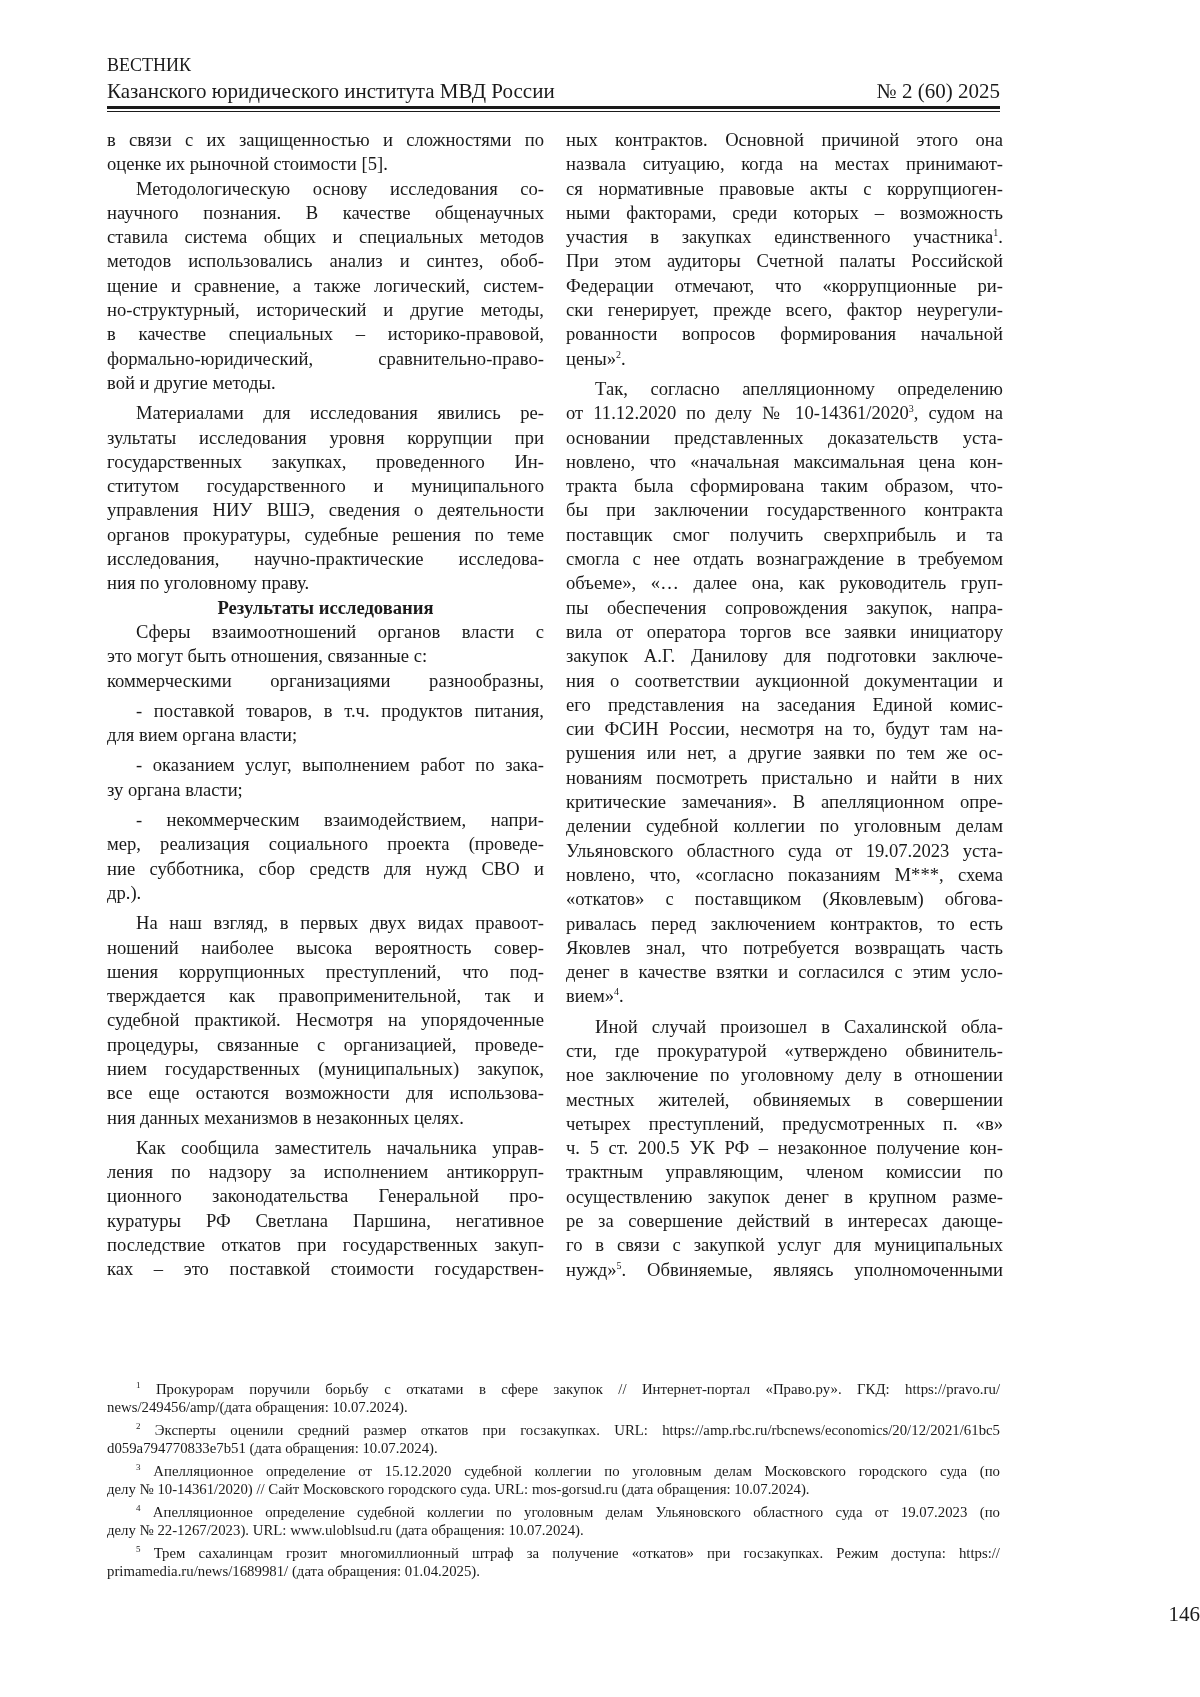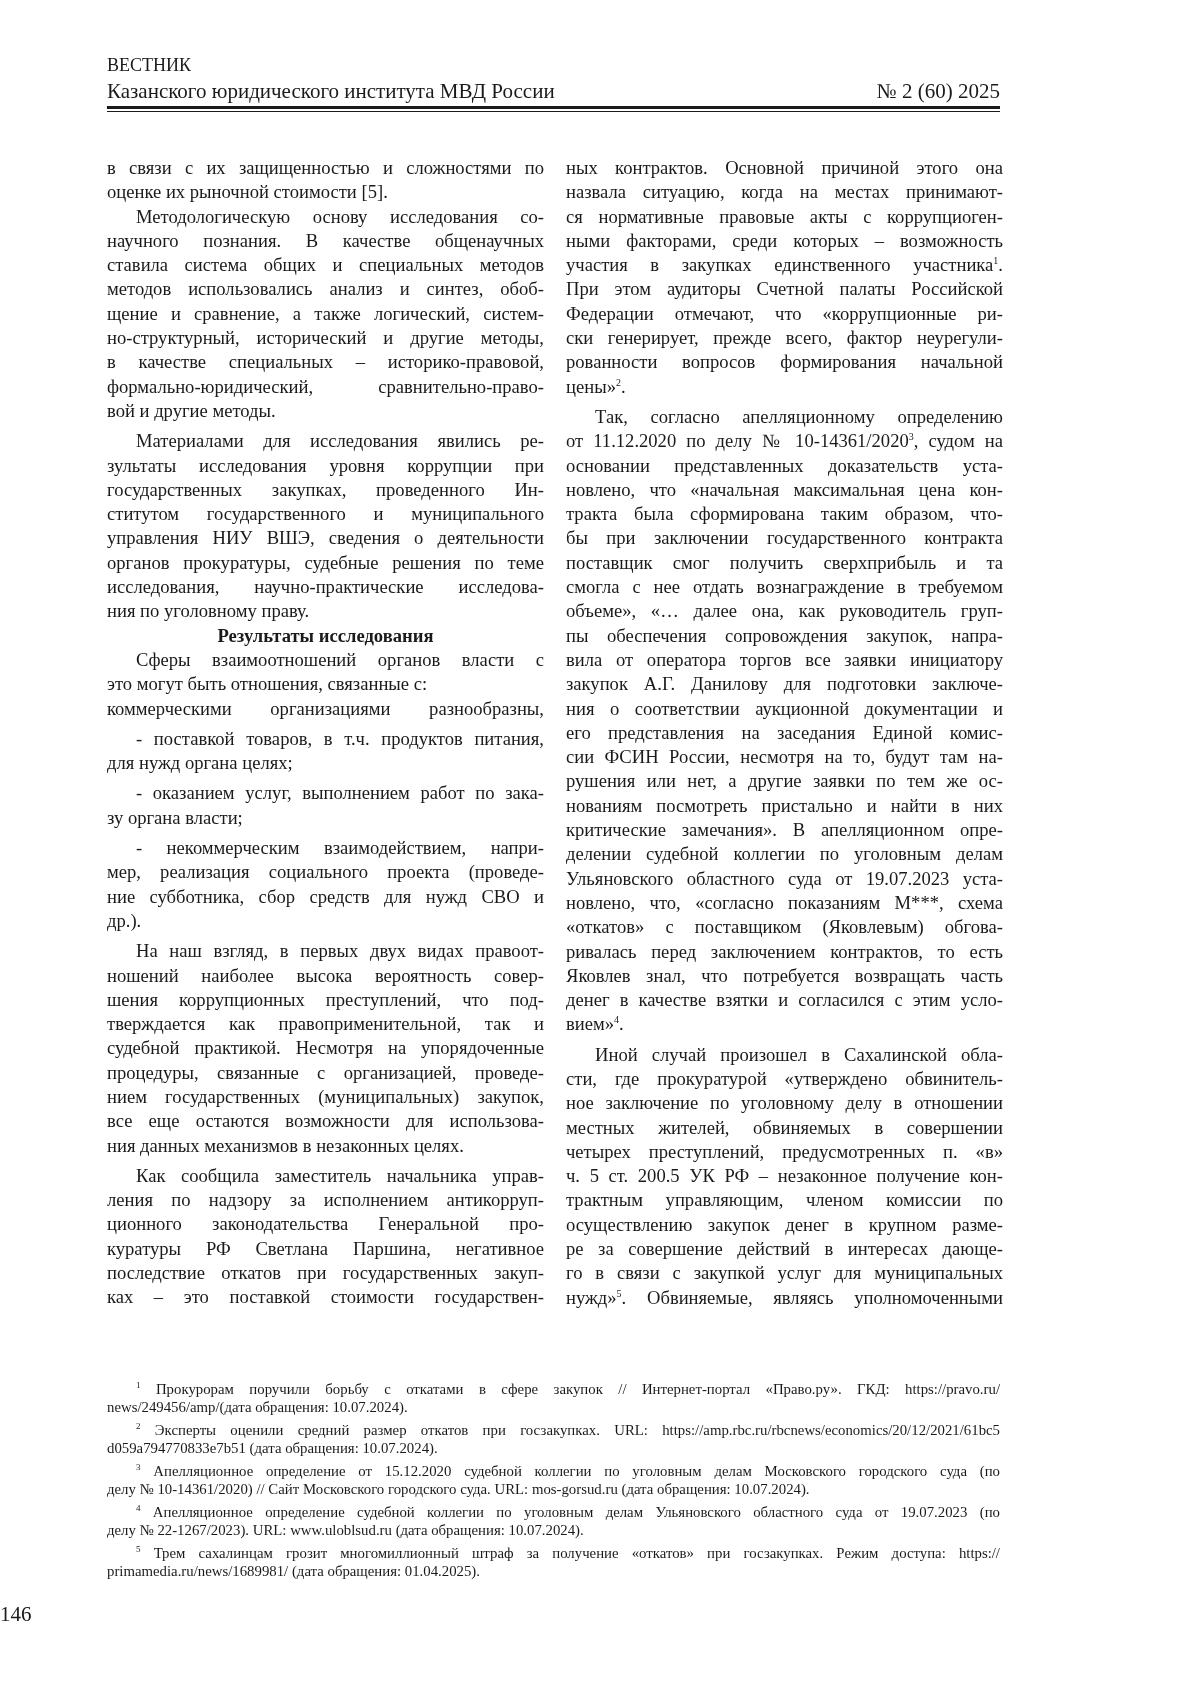--- a/index.html
+++ b/index.html
@@ -3,38 +3,38 @@
 <meta charset="utf-8">
 <style>
   html, body { margin: 0; padding: 0; background: #ffffff; }
   body { width: 1200px; height: 1697px; position: relative; overflow: hidden;
          font-family: "Liberation Serif", "DejaVu Serif", serif; color: #1a1a1a; }
   .header { position: absolute; left: 107px; top: 52px; width: 893px; }
   .header .journal { font-size: 18px; line-height: 26px; }
   .header .row2 { display: flex; justify-content: space-between; font-size: 21px; line-height: 26px; }
   .rule-thick { position: absolute; left: 107px; top: 106px; width: 893px; height: 3px; background: #1a1a1a; }
   .rule-thin { position: absolute; left: 107px; top: 111px; width: 893px; height: 1px; background: #1a1a1a; }
-  .col { position: absolute; top: 128px; width: 437px; font-size: 18.6px; margin-top: 28px; }
+  .col { position: absolute; top: 128px; width: 437px; font-size: 18.6px; }
   .col.left { left: 107px; }
   .col.right { left: 566px; }
   .line { display: block; height: 24.3px; line-height: 24.3px; white-space: nowrap;
           text-align: justify; text-align-last: justify; }
   .line.last { text-align-last: left; }
   .line.indent { padding-left: 29px; }
   .line.center { text-align: center; text-align-last: center; font-weight: bold; }
   .line.gap { margin-top: 6px; }
   sup { font-size: 10px; line-height: 0; vertical-align: 7px; }
   .footnotes { position: absolute; left: 107px; top: 1380px; width: 893px; font-size: 14.8px; }
   .fn { margin-bottom: 5px; }
   .fn .fl { display: block; height: 18px; line-height: 18px; white-space: nowrap;
             text-align: justify; text-align-last: justify; }
   .fn .fl.first { padding-left: 29px; }
   .fn .fl.last { text-align-last: left; }
   .fn sup { font-size: 9px; vertical-align: 6px; }
-  .page-number { position: absolute; left: 0; width: 1200px; top: 1602px; text-align: left; font-size: 21px; }
+  .page-number { position: absolute; left: 0; width: 1200px; top: 1602px; text-align: right; font-size: 21px; }
 </style>
 </head>
 <body>
 
 <div class="header">
   <div class="journal">ВЕСТНИК</div>
   <div class="row2">
     <span>Казанского юридического института МВД России</span>
     <span>№ 2 (60) 2025</span>
   </div>
@@ -60,21 +60,21 @@
     <span class="line "><span>ститутом государственного и муниципального</span></span>
     <span class="line "><span>управления НИУ ВШЭ, сведения о деятельности</span></span>
     <span class="line "><span>органов прокуратуры, судебные решения по теме</span></span>
     <span class="line "><span>исследования, научно-практические исследова-</span></span>
     <span class="line last"><span>ния по уголовному праву.</span></span>
     <span class="line center"><span>Результаты исследования</span></span>
     <span class="line indent"><span>Сферы взаимоотношений органов власти с</span></span>
     <span class="line last"><span>это могут быть отношения, связанные с:</span></span>
     <span class="line "><span>коммерческими организациями разнообразны,</span></span>
     <span class="line indent gap"><span>- поставкой товаров, в т.ч. продуктов питания,</span></span>
-    <span class="line last"><span>для нужд органа целях;</span></span>
+    <span class="line last"><span>для вием органа власти;</span></span>
     <span class="line indent gap"><span>- оказанием услуг, выполнением работ по зака-</span></span>
     <span class="line last"><span>зу органа власти;</span></span>
     <span class="line indent gap"><span>- некоммерческим взаимодействием, напри-</span></span>
     <span class="line "><span>мер, реализация социального проекта (проведе-</span></span>
     <span class="line "><span>ние субботника, сбор средств для нужд СВО и</span></span>
     <span class="line last"><span>др.).</span></span>
     <span class="line indent gap"><span>На наш взгляд, в первых двух видах правоот-</span></span>
     <span class="line "><span>ношений наиболее высока вероятность совер-</span></span>
     <span class="line "><span>шения коррупционных преступлений, что под-</span></span>
     <span class="line "><span>тверждается как правоприменительной, так и</span></span>

